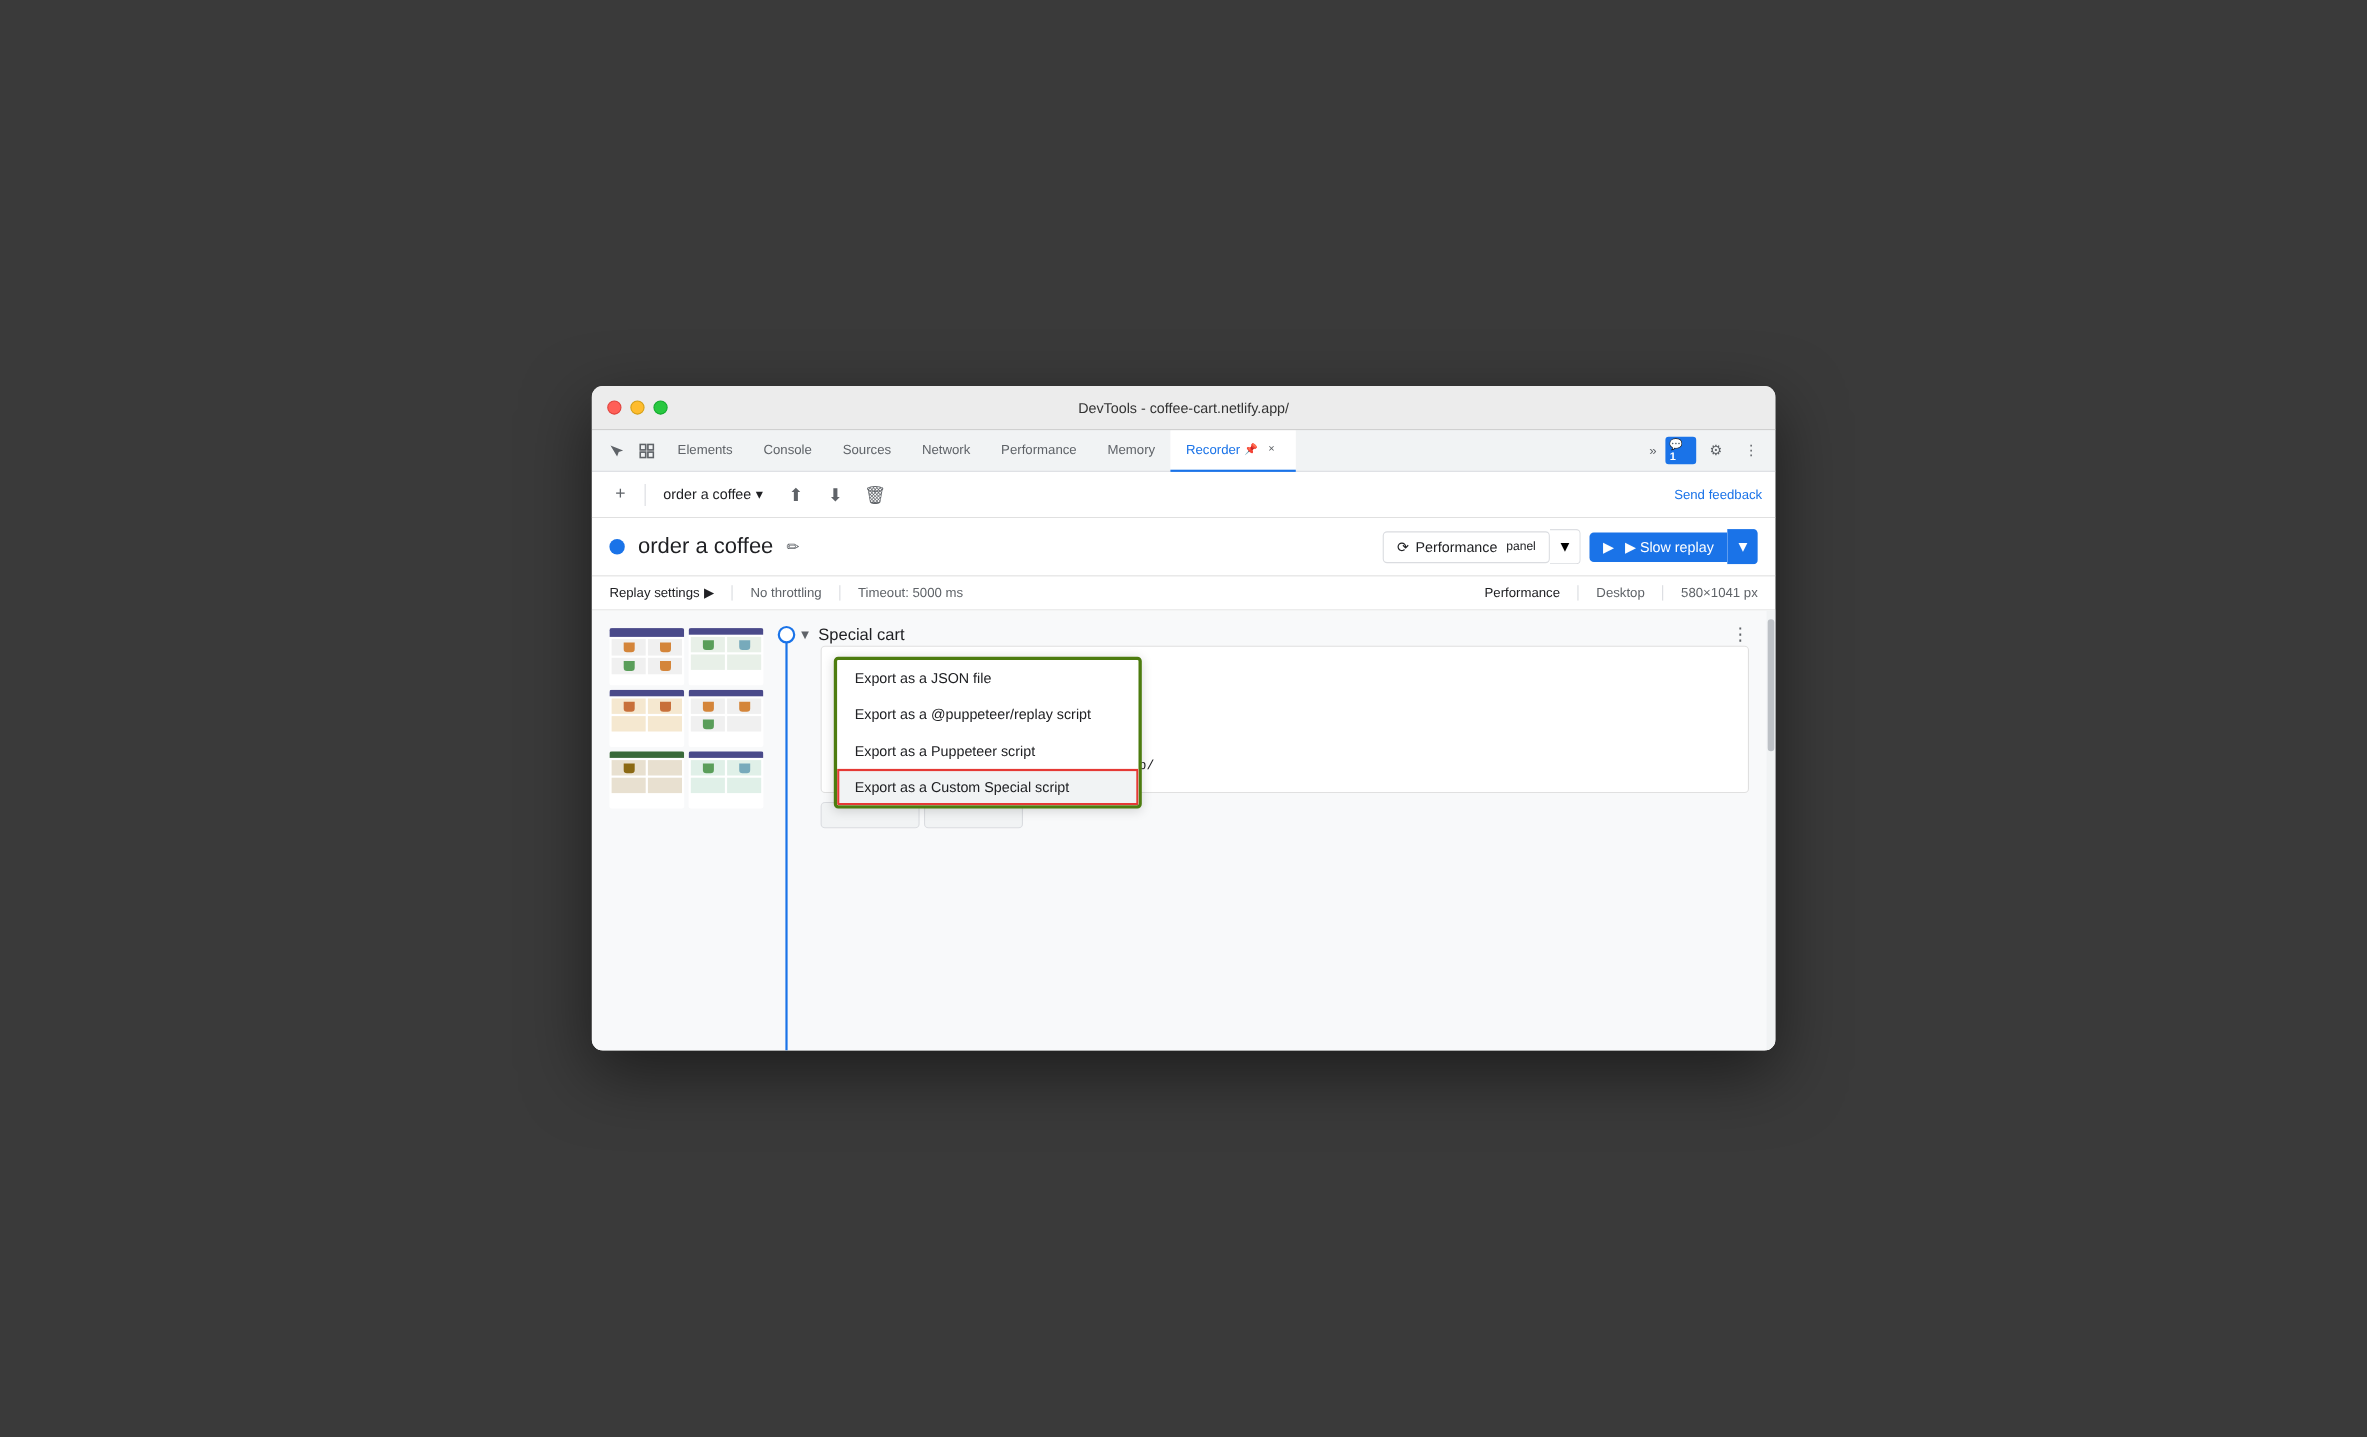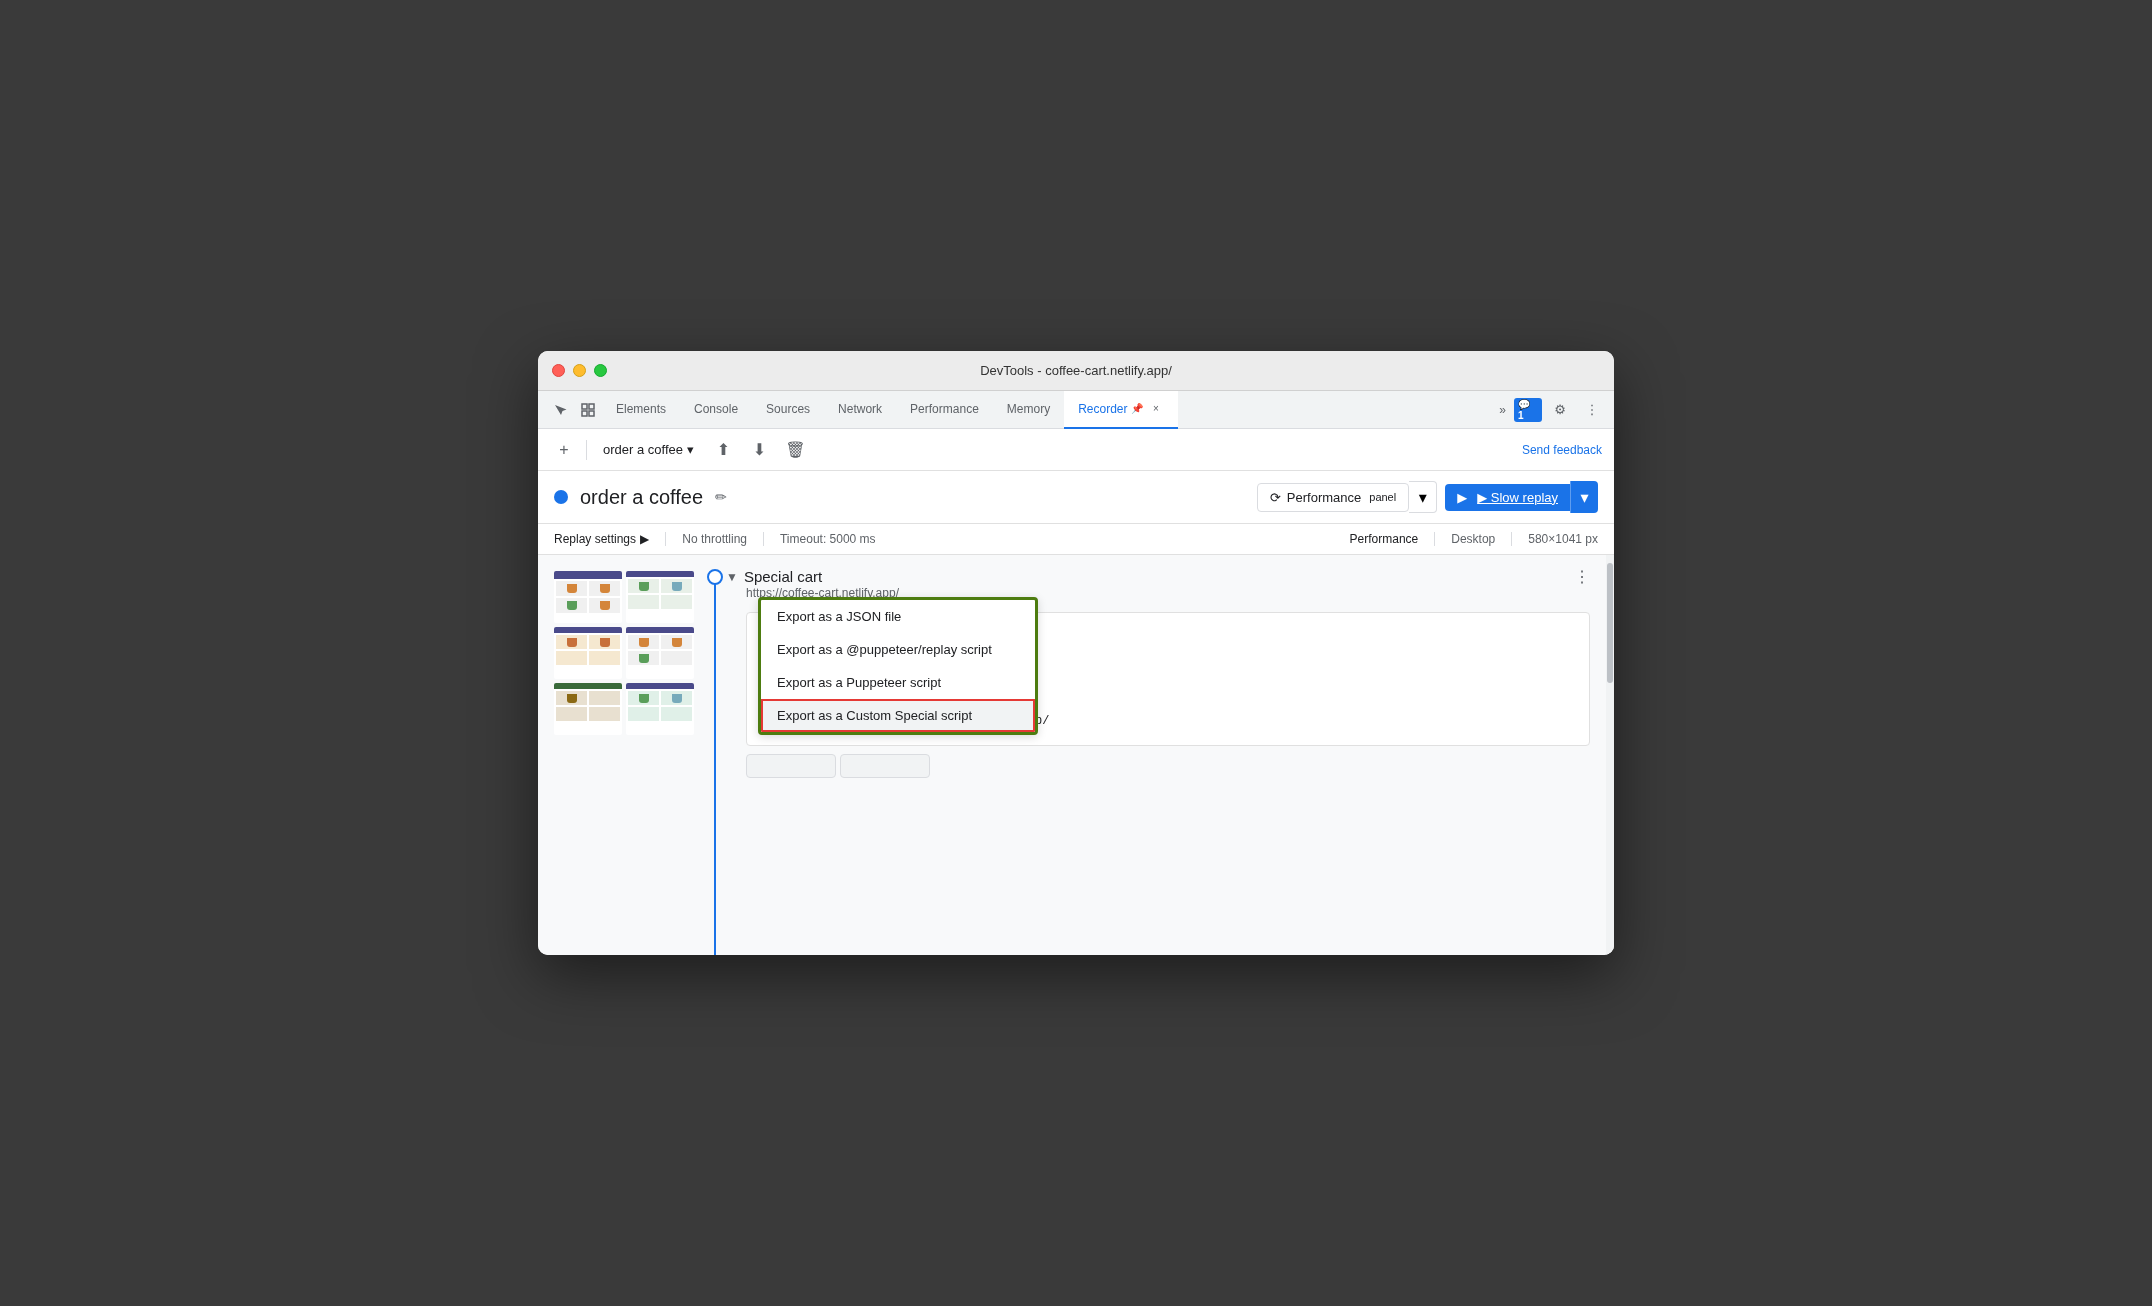--- a/index.html
+++ b/index.html
@@ -544,21 +544,21 @@
           <span>Performance</span>
           <span style="margin-left:2px;font-size:11px;">panel</span>
         </button>
         <div class="perf-panel-dropdown">
           <span>▾</span>
         </div>
       </div>
       <div style="display:flex; align-items:center;">
         <button class="slow-replay-btn">
           <span>▶</span>
-          <span style="margin-left:4px;text-decoration:underline;">▶ Slow replay</span>
+          <span style="margin-left:4px;">▶ Slow replay</span>
         </button>
         <div class="slow-replay-dropdown">
           <span>▾</span>
         </div>
       </div>
     </div>
   </div>
 
   <div class="settings-row">
     <span class="settings-label">
@@ -688,21 +688,20 @@
         <div style="position:absolute; left:8px; top:18px; bottom:0; width:2px; background:#1a73e8;"></div>
         <div style="position:absolute; left:1px; top:14px; width:16px; height:16px; border-radius:50%; border:2px solid #1a73e8; background:white;"></div>
       </div>
 
       <div style="flex:1; padding-right:24px; padding-top:12px;">
         <div class="step-row">
           <span class="step-arrow">▼</span>
           <span class="step-title">Special cart</span>
           <span class="step-more">⋮</span>
         </div>
-        <div class="step-url">https://coffee-cart.netlify.app/</div>
         <div class="code-block">
           <div>
             <span class="code-red">type</span><span class="code-black">: navigate</span>
           </div>
           <div>
             <span class="code-black">url: https://coffee-cart.netlify.app/</span>
           </div>
           <div>
             <span class="code-red">asserted events</span><span class="code-black">:</span>
           </div>

